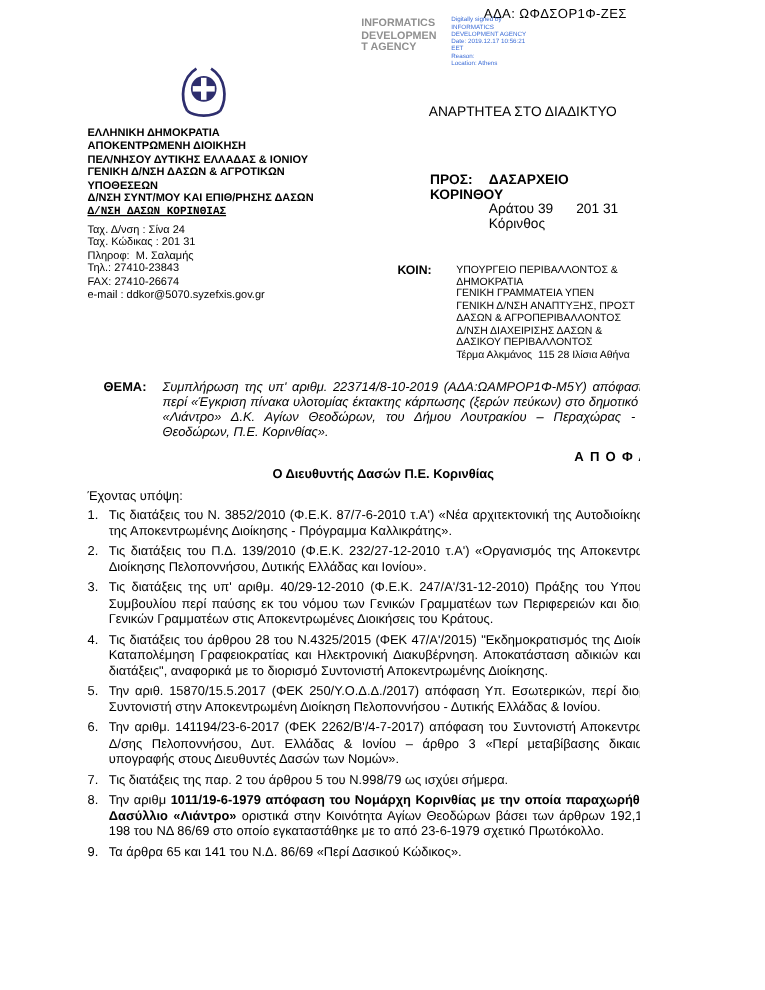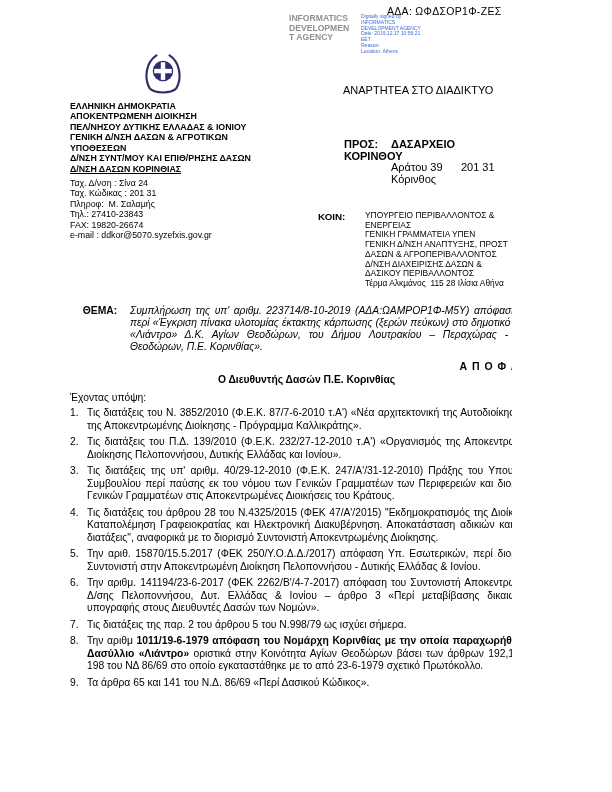--- a/index.html
+++ b/index.html
@@ -13,21 +13,21 @@
   .ada{position:absolute;top:5px;left:387px;font-size:10.5px;letter-spacing:.3px;}
 
   .sig{position:absolute;top:14px;left:289px;display:flex;gap:4px;}
   .sig-agency{width:68px;font-size:8.6px;font-weight:bold;color:#909090;line-height:9.6px;}
   .sig-details{width:100px;font-size:5px;line-height:5.8px;color:#3a6bd6;}
   .sig-details div{white-space:nowrap;}
 
   .emblem{position:absolute;top:50px;left:141px;width:44px;height:48px;}
 
   .letterhead{position:absolute;top:101px;left:70px;width:215px;font-weight:bold;font-size:8.8px;line-height:10.4px;}
-  .division-underlined{position:absolute;top:164px;left:70px;font-weight:bold;font-size:8.8px;text-decoration:underline;}
+  .division-underlined{position:absolute;top:164px;left:70px;font-weight:bold;font-size:8.8px;text-decoration:underline;font-family:Liberation Mono, monospace;}
   .contact{position:absolute;top:178px;left:70px;font-size:8.8px;line-height:10.4px;}
 
   .anartitea{position:absolute;top:84px;left:343px;font-size:11px;}
   .meta-rows{position:absolute;top:99px;left:318px;font-size:9.8px;line-height:11.6px;}
   .meta-rows .lbl{display:inline-block;width:97px;}
 
   .pros{position:absolute;top:139px;left:318px;font-size:11px;line-height:11.6px;margin-left:26px;}
   .lbl2{display:inline-block;width:47px;vertical-align:top;}
   .pros .addr{margin-left:47px;}
 
@@ -90,39 +90,39 @@
       <div>ΓΕΝΙΚΗ Δ/ΝΣΗ ΔΑΣΩΝ &amp; ΑΓΡΟΤΙΚΩΝ</div>
       <div>ΥΠΟΘΕΣΕΩΝ</div>
       <div>Δ/ΝΣΗ ΣΥΝΤ/ΜΟΥ ΚΑΙ ΕΠΙΘ/ΡΗΣΗΣ ΔΑΣΩΝ</div>
     </div>
   <div class="division-underlined">Δ/ΝΣΗ ΔΑΣΩΝ ΚΟΡΙΝΘΙΑΣ</div>
   <div class="contact">
       <div>Ταχ. Δ/νση : Σίνα 24</div>
       <div>Ταχ. Κώδικας : 201 31</div>
       <div>Πληροφ:&nbsp; Μ. Σαλαμής</div>
       <div>Τηλ.: 27410-23843</div>
-      <div>FAX: 19820-26674</div>
+      <div>FAX: 27410-26674</div>
       <div>e-mail : ddkor@5070.syzefxis.gov.gr</div>
     </div>
 
   <div class="anartitea">ΑΝΑΡΤΗΤΕΑ ΣΤΟ ΔΙΑΔΙΚΤΥΟ</div>
 
 
   <div class="pros">
     <div>
       <span class="lbl2 b">ΠΡΟΣ:</span><span class="b">ΔΑΣΑΡΧΕΙΟ ΚΟΡΙΝΘΟΥ</span>
     </div>
     <div class="addr">Αράτου 39&nbsp;&nbsp;&nbsp;&nbsp;&nbsp; 201 31 Κόρινθος</div>
   </div>
 
   <div class="koin">
     <span class="lbl2">ΚΟΙΝ:</span>
     <div class="koin-lines">
         <div>ΥΠΟΥΡΓΕΙΟ ΠΕΡΙΒΑΛΛΟΝΤΟΣ &amp;</div>
-        <div>ΕΝΕΡΓΕΙΑΣ</div>
+        <div>ΔΗΜΟΚΡΑΤΙΑ</div>
         <div>ΓΕΝΙΚΗ ΓΡΑΜΜΑΤΕΙΑ ΥΠΕΝ</div>
         <div>ΓΕΝΙΚΗ Δ/ΝΣΗ ΑΝΑΠΤΥΞΗΣ, ΠΡΟΣΤ</div>
         <div>ΔΑΣΩΝ &amp; ΑΓΡΟΠΕΡΙΒΑΛΛΟΝΤΟΣ</div>
         <div>Δ/ΝΣΗ ΔΙΑΧΕΙΡΙΣΗΣ ΔΑΣΩΝ &amp;</div>
         <div>ΔΑΣΙΚΟΥ ΠΕΡΙΒΑΛΛΟΝΤΟΣ</div>
         <div>Τέρμα Αλκμάνος&nbsp; 115 28 Ιλίσια Αθήνα</div>
       </div>
   </div>
 
   <div class="subject">

